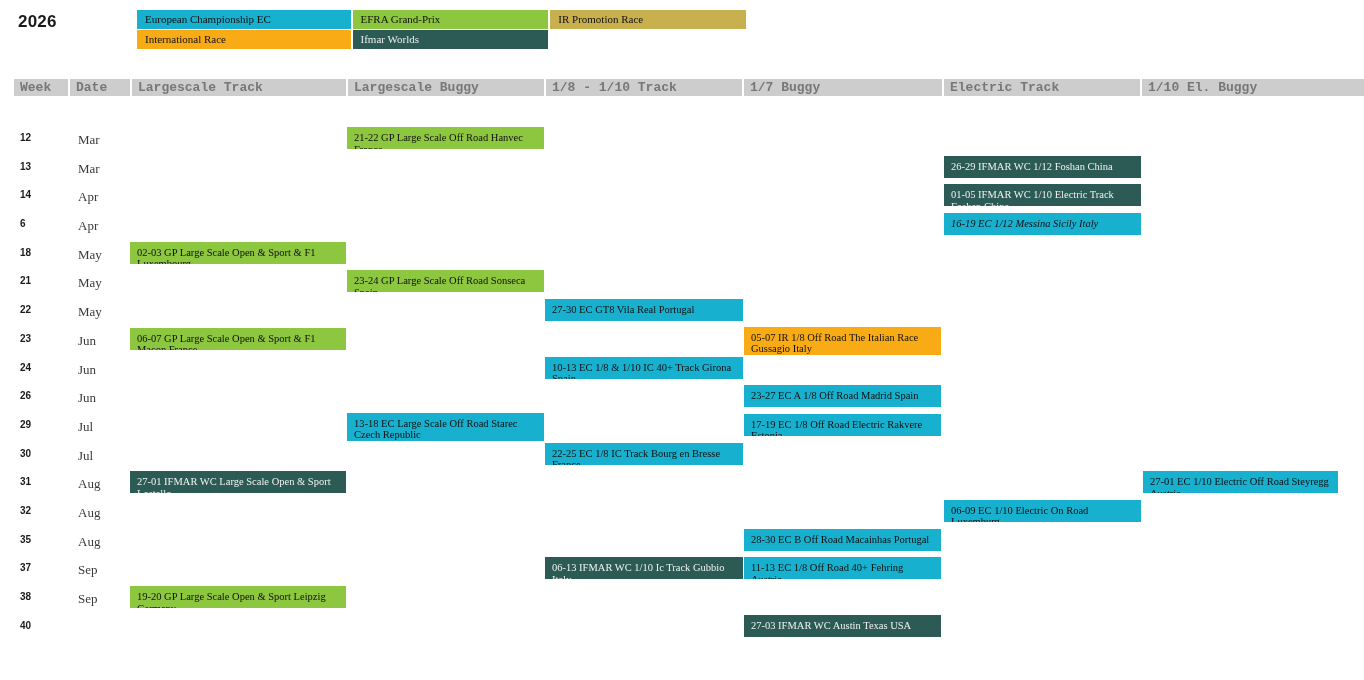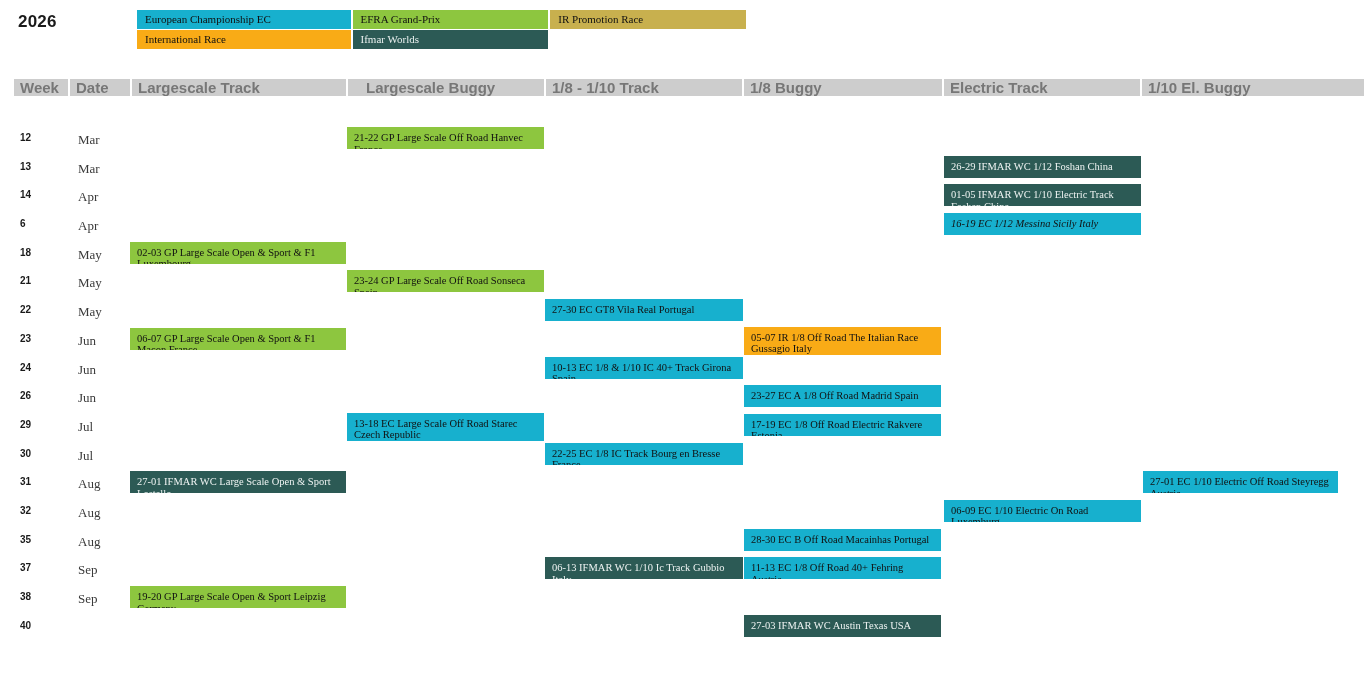--- a/index.html
+++ b/index.html
@@ -41,22 +41,22 @@
   .chip-blank{ width:198px; background:transparent; }
 
   
   #header-band{
     position:absolute; left:14px; top:79px;
     width:1324px; height:17px;
     background:#cdcdcd;
   }
   .hdr-cell{
     position:absolute; top:0; height:17px;
-    font-family:Liberation Sans, sans-serif;
-    font-size:15px; font-weight:bold;
+    font-family:Liberation Mono, monospace;
+    font-size:13px; font-weight:bold;
     color:#777777;
     display:flex; align-items:center;
     padding-left:6px;
     box-sizing:border-box;
     background:#cdcdcd;
     white-space:nowrap;
   }
   .hdr-sep{
     position:absolute; top:0; width:2px; height:17px; background:#ffffff;
   }
@@ -114,25 +114,25 @@
       <div class="legend-chip chip-blank"></div>
     </div>
   </div>
 
 <div id="header-band">
     <div class="hdr-cell" style="left: 0px; width: 54px;">Week</div>
     <div class="hdr-cell" style="left: 56px; width: 60px;">Date</div>
     <div class="hdr-sep" style="left: 54px;"></div>
     <div class="hdr-cell" style="left: 118px; width: 214px;">Largescale Track</div>
     <div class="hdr-sep" style="left: 116px;"></div>
-    <div class="hdr-cell" style="left: 346px; width: 196px;">Largescale Buggy</div>
+    <div class="hdr-cell" style="left: 334px; width: 196px;">Largescale Buggy</div>
     <div class="hdr-sep" style="left: 332px;"></div>
     <div class="hdr-cell" style="left: 532px; width: 196px;">1/8 - 1/10 Track</div>
     <div class="hdr-sep" style="left: 530px;"></div>
-    <div class="hdr-cell" style="left: 730px; width: 196px;">1/8 Buggy</div>
+    <div class="hdr-cell" style="left: 730px; width: 196px;">1/7 Buggy</div>
     <div class="hdr-sep" style="left: 728px;"></div>
     <div class="hdr-cell" style="left: 930px; width: 196px;">Electric Track</div>
     <div class="hdr-sep" style="left: 928px;"></div>
     <div class="hdr-cell" style="left: 1128px; width: 228px;">1/10 El. Buggy</div>
     <div class="hdr-sep" style="left: 1126px;"></div>
   </div>
 
 <div id="grid">
     <div class="row">
       <div class="week">12</div>

